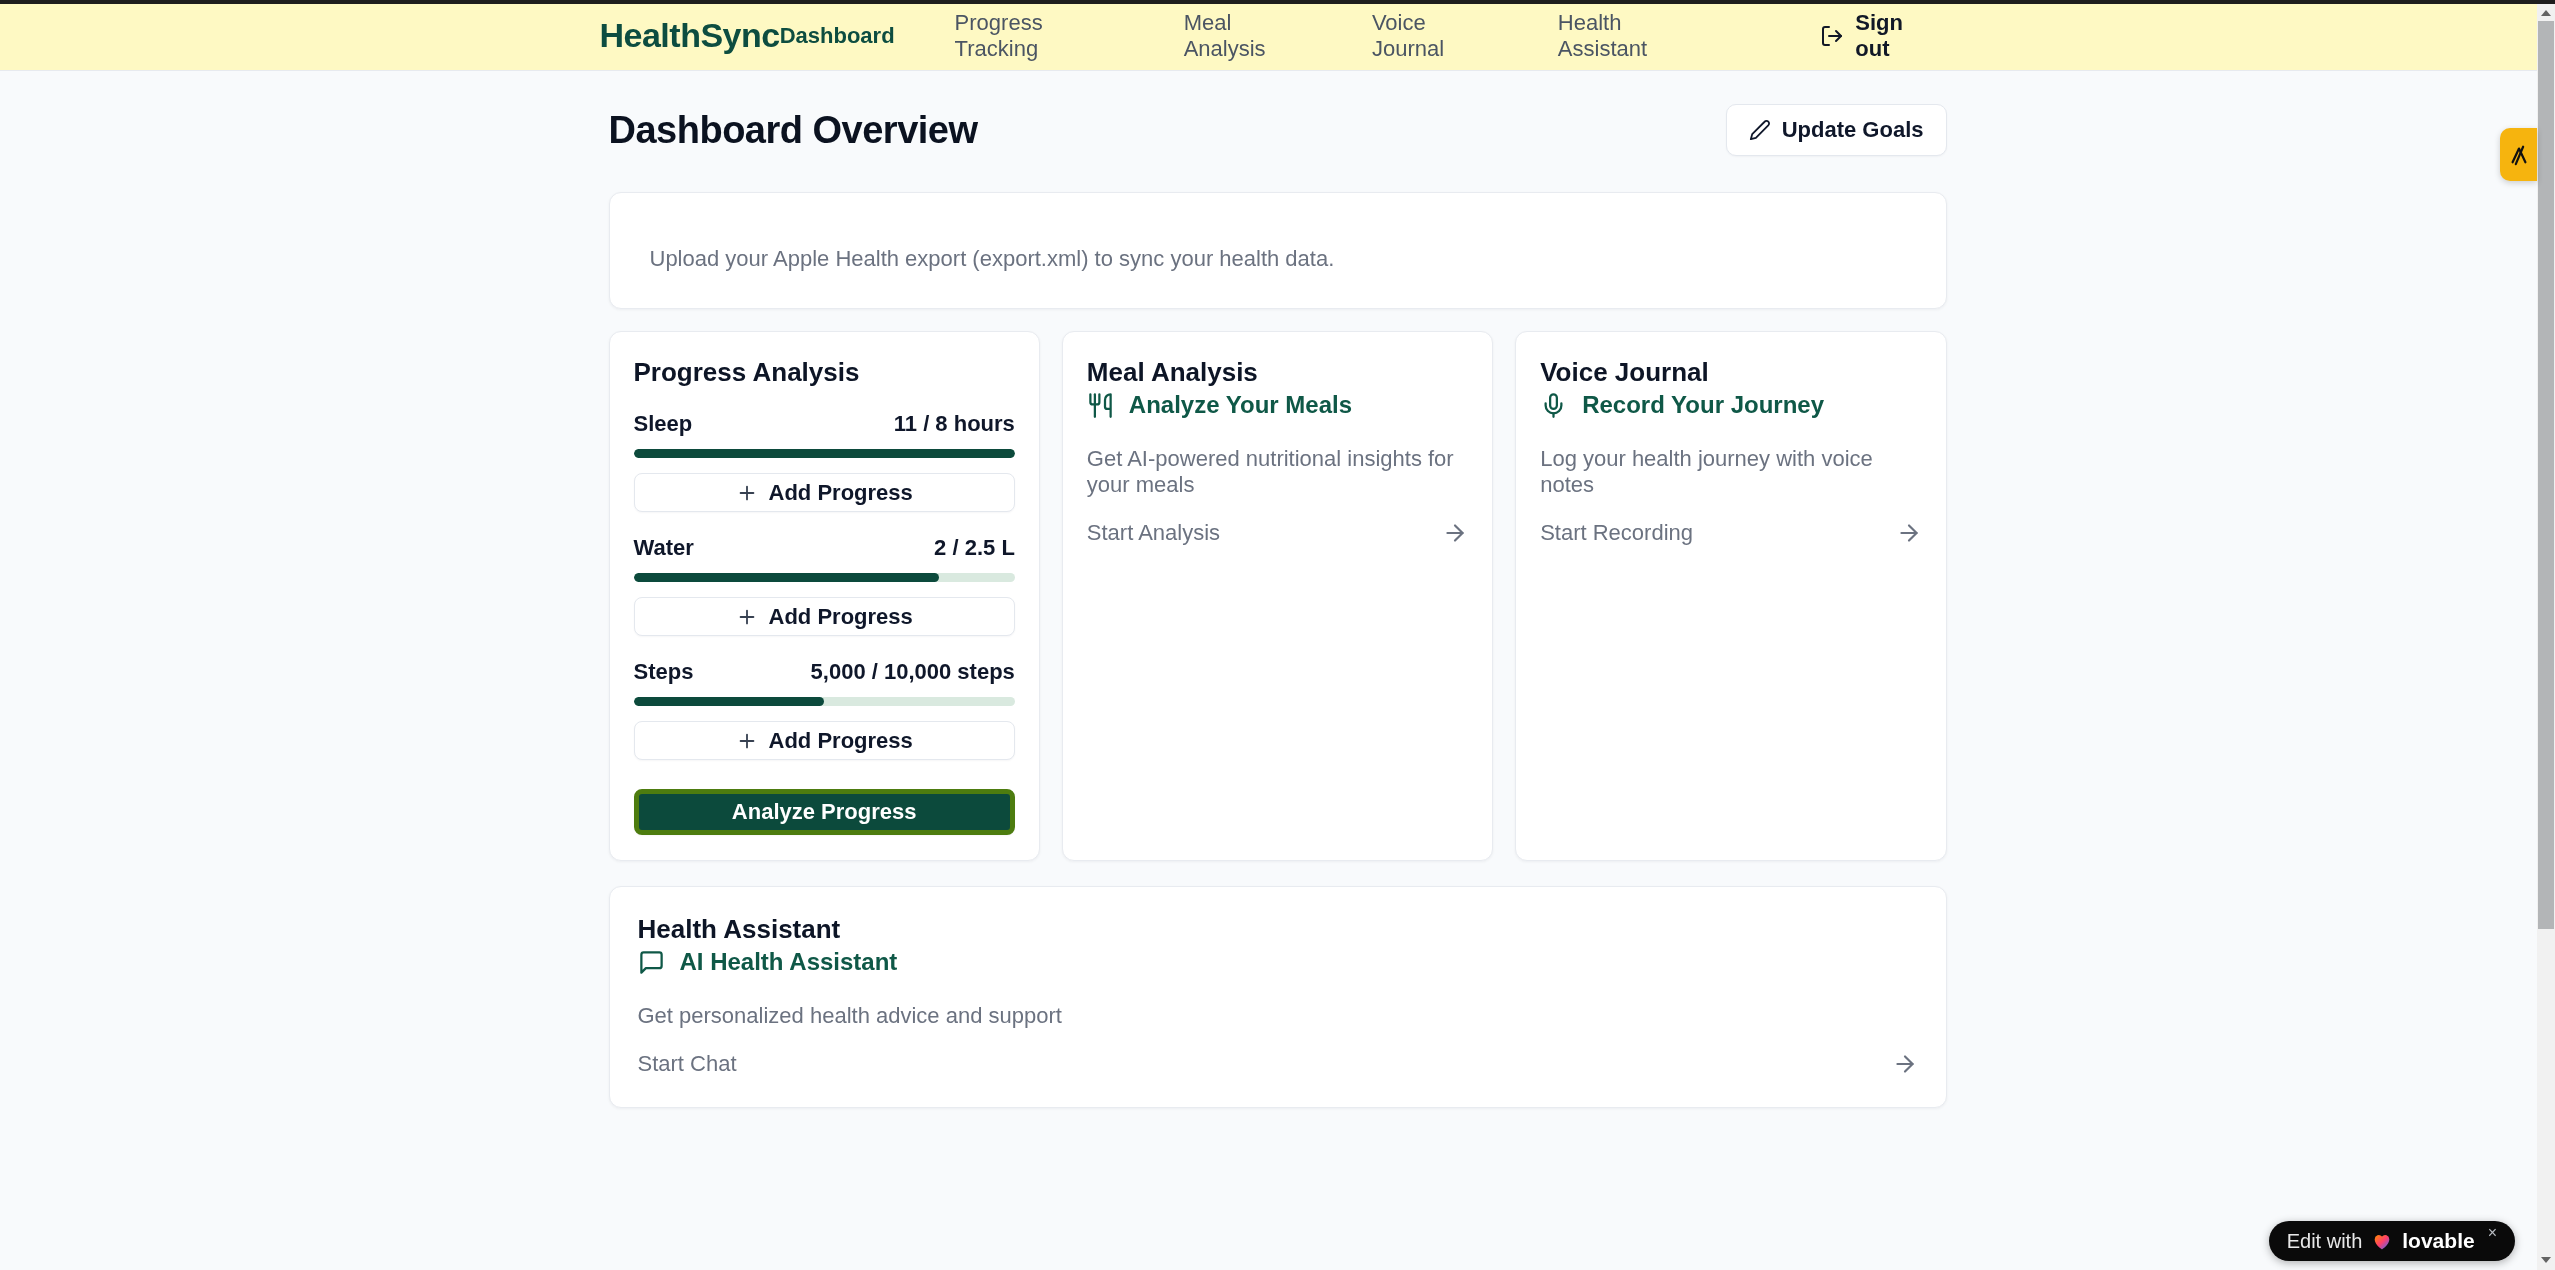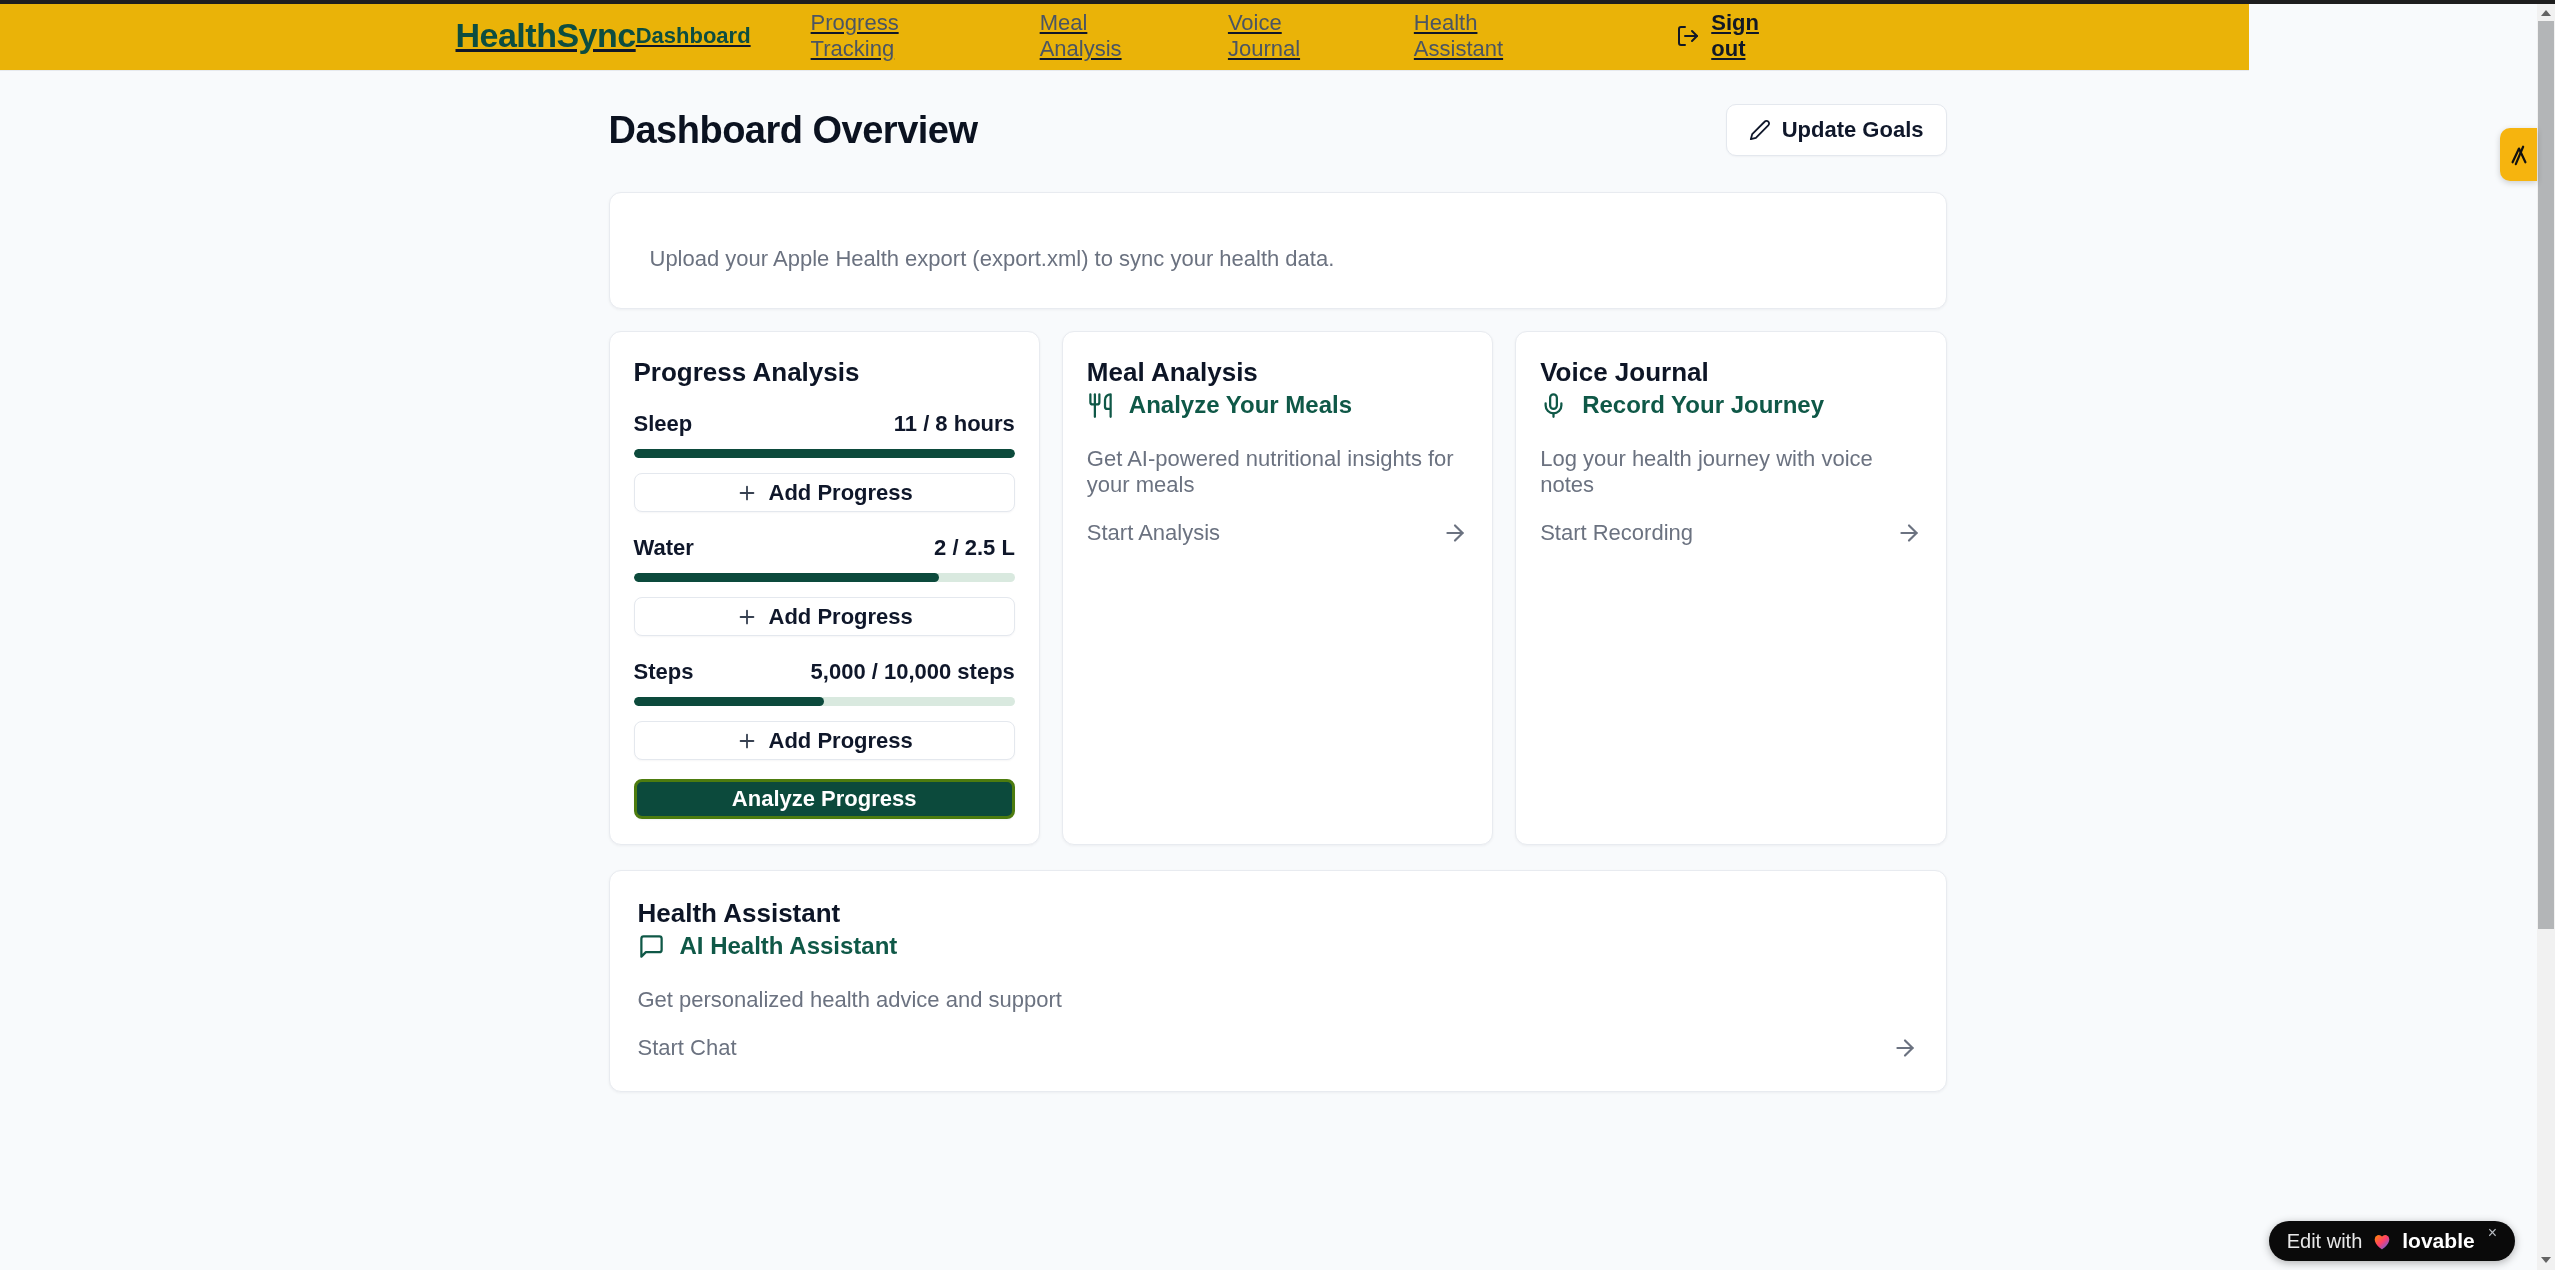--- a/index.html
+++ b/index.html
@@ -19,22 +19,22 @@
   .scrollbar { position:fixed; top:0; right:0; width:18px; height:1270px; background:#f1f1f1; z-index:50; }
   .scrollbar .thumb { position:absolute; top:21px; left:1px; width:16px; height:908px; background:#b3b5b7; }
   .scroll-arrow { position:absolute; left:0; width:18px; height:17px; display:flex; align-items:center; justify-content:center; }
   .scroll-arrow.up { top:4px; }
   .scroll-arrow.down { bottom:2px; }
   .tri-up { width:0; height:0; border-left:5px solid transparent; border-right:5px solid transparent; border-bottom:6px solid #636363; }
   .tri-down { width:0; height:0; border-left:5px solid transparent; border-right:5px solid transparent; border-top:6px solid #636363; }
 
   
   header {
-    background:#eab308; border-bottom:1px solid #e7eaef;
-    height:71px; width:2249px;text-decoration:underline;
+    background:#fef9c3; border-bottom:1px solid #e7eaef;
+    height:71px; width:2537px;
   }
   .container { width:1338px; margin:0 auto; }
   .header-inner { display:flex; align-items:center; justify-content:space-between; height:71px; }
   .logo { font-size:34px; font-weight:700; color:#0d4d40; letter-spacing:-0.5px; }
   nav { display:flex; align-items:center; gap:60px; }
   .nav-link { font-size:22px; font-weight:500; color:#4b5563; cursor:pointer; text-decoration:none; }
   .nav-link.active { color:#0d4d40; font-weight:600; }
   .signout { display:flex; align-items:center; gap:11px; margin-left:52px; cursor:pointer; }
   .signout svg { width:24px; height:24px; stroke:#111827; }
   .signout-label { font-size:22px; font-weight:600; color:#111827; }
@@ -64,22 +64,22 @@
   .grid3 { display:grid; grid-template-columns:repeat(3,1fr); gap:22px; margin-top:22px; }
   .grid3 .card { padding:25px 24px; }
 
   .tracker { margin-top:23px; }
   .tracker-row { display:flex; align-items:center; justify-content:space-between; }
   .tracker-label, .tracker-value { font-size:22px; font-weight:600; color:#0f172a; }
   .bar { margin-top:12px; height:9px; border-radius:5px; background:#d9e9df; overflow:hidden; }
   .bar-fill { height:100%; border-radius:5px; background:#0c4a3c; }
   .btn-add { margin-top:15px; width:100%; height:39px; border-radius:8px; font-size:22px; }
   .btn-add svg { width:22px; height:22px; stroke:#374151; }
-  .btn-analyze { margin-top:19px; width:100%; height:40px; border-radius:8px;
-                 background:#0c4a3c; border:3px solid #4d7c0f; color:#ffffff; font-size:22px; font-weight:700; }
+  .btn-analyze { margin-top:29px; width:100%; height:46px; border-radius:8px;
+                 background:#0c4a3c; border:5px solid #4d7c0f; color:#ffffff; font-size:22px; font-weight:700; }
 
   .feature-link { margin-top:3px; display:flex; align-items:flex-end; gap:15px; cursor:pointer; }
   .feature-link svg { width:27px; height:27px; stroke:#0f5847; }
   .feature-link-label { font-size:24px; font-weight:600; color:#0f5847; }
   .feature-desc { margin-top:27px; font-size:22px; }
   .feature-action { margin-top:22px; display:flex; align-items:center; justify-content:space-between; cursor:pointer; }
   .feature-action-label { font-size:22px; color:#6b7280; }
   .feature-action svg { width:26px; height:26px; stroke:#6b7280; }
 
   

